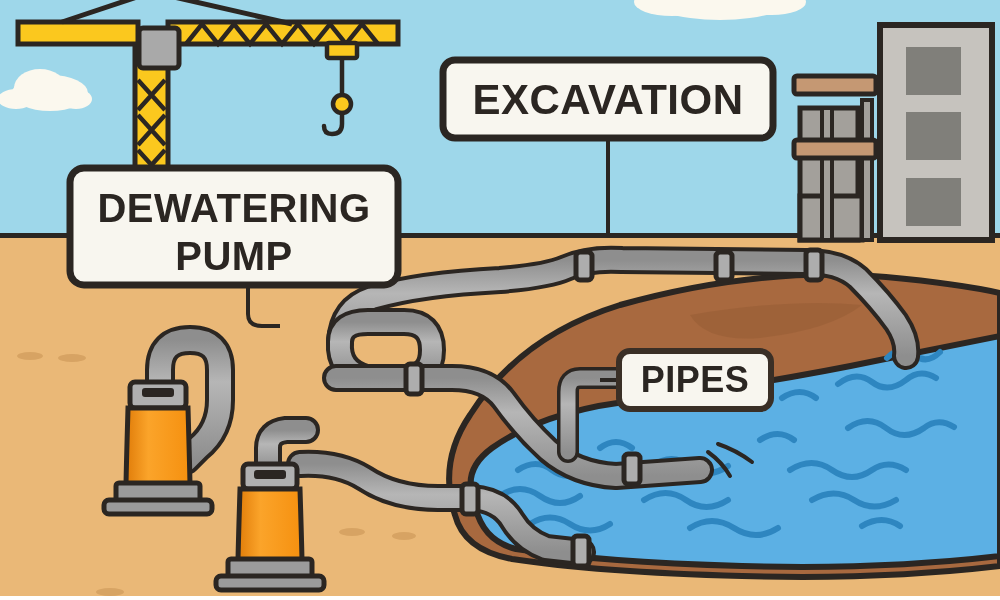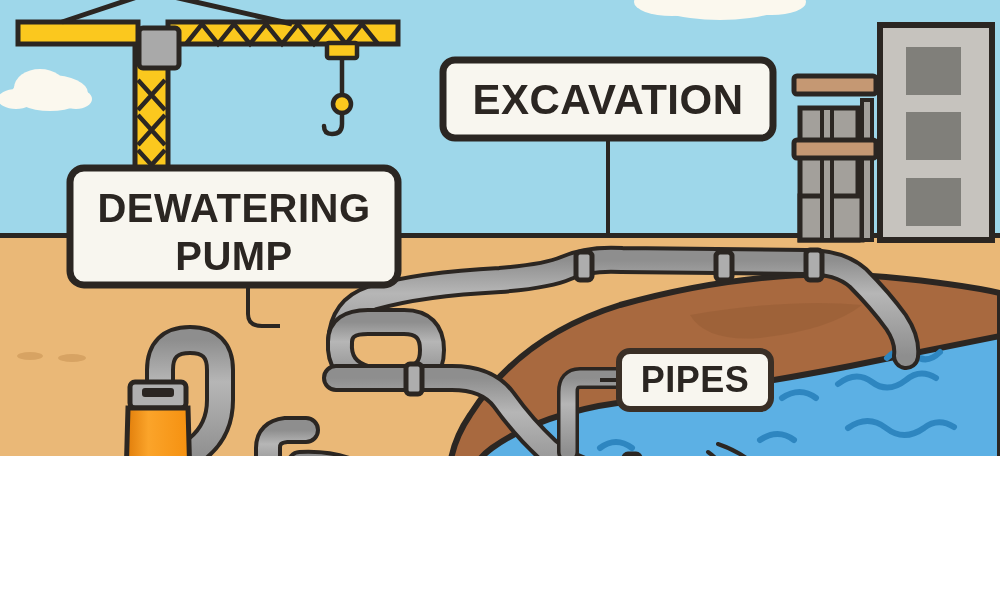--- a/index.html
+++ b/index.html
@@ -6,21 +6,21 @@
     margin: 0;
     padding: 0;
     background: #ffffff;
   }
   body {
     font-family: "Liberation Sans", sans-serif;
   }
   #scene {
     position: relative;
     width: 1000px;
-    height: 456px;
+    height: 596px;
     overflow: hidden;
   }
   #scene svg {
     display: block;
   }
   .lbl-text {
     font-family: "Liberation Sans", sans-serif;
     font-weight: bold;
     fill: #2b2622;
     text-anchor: middle;

